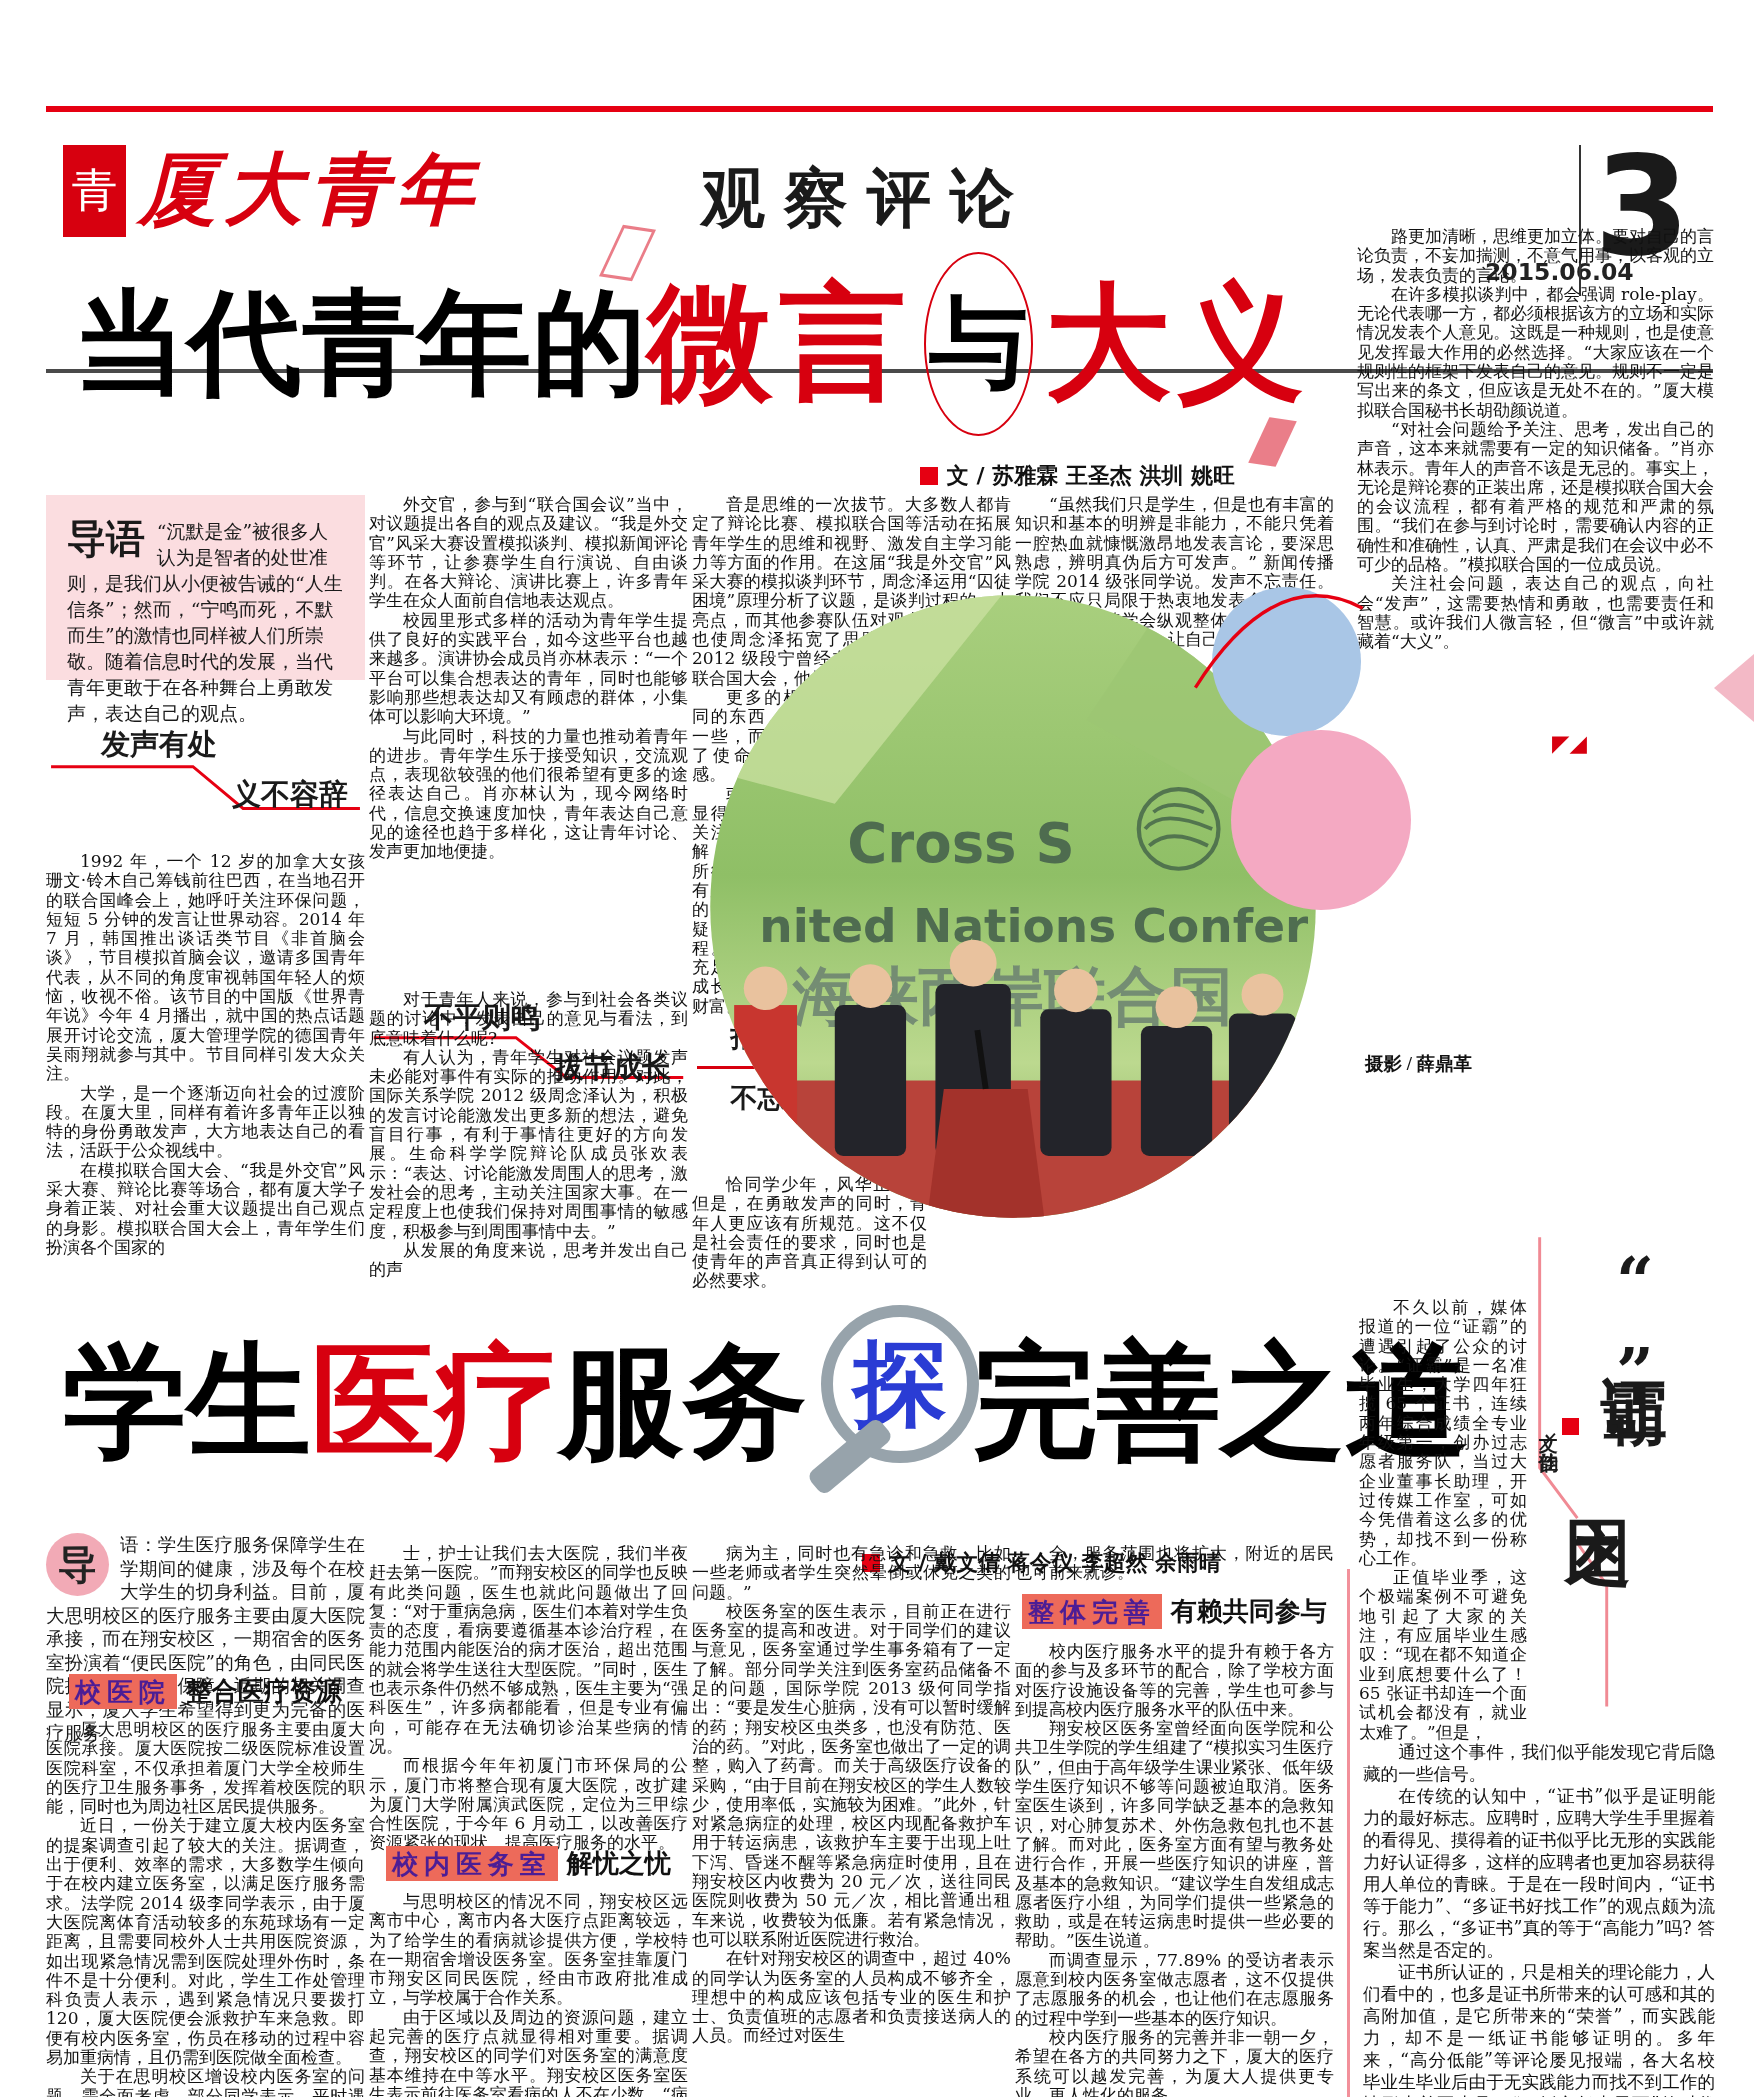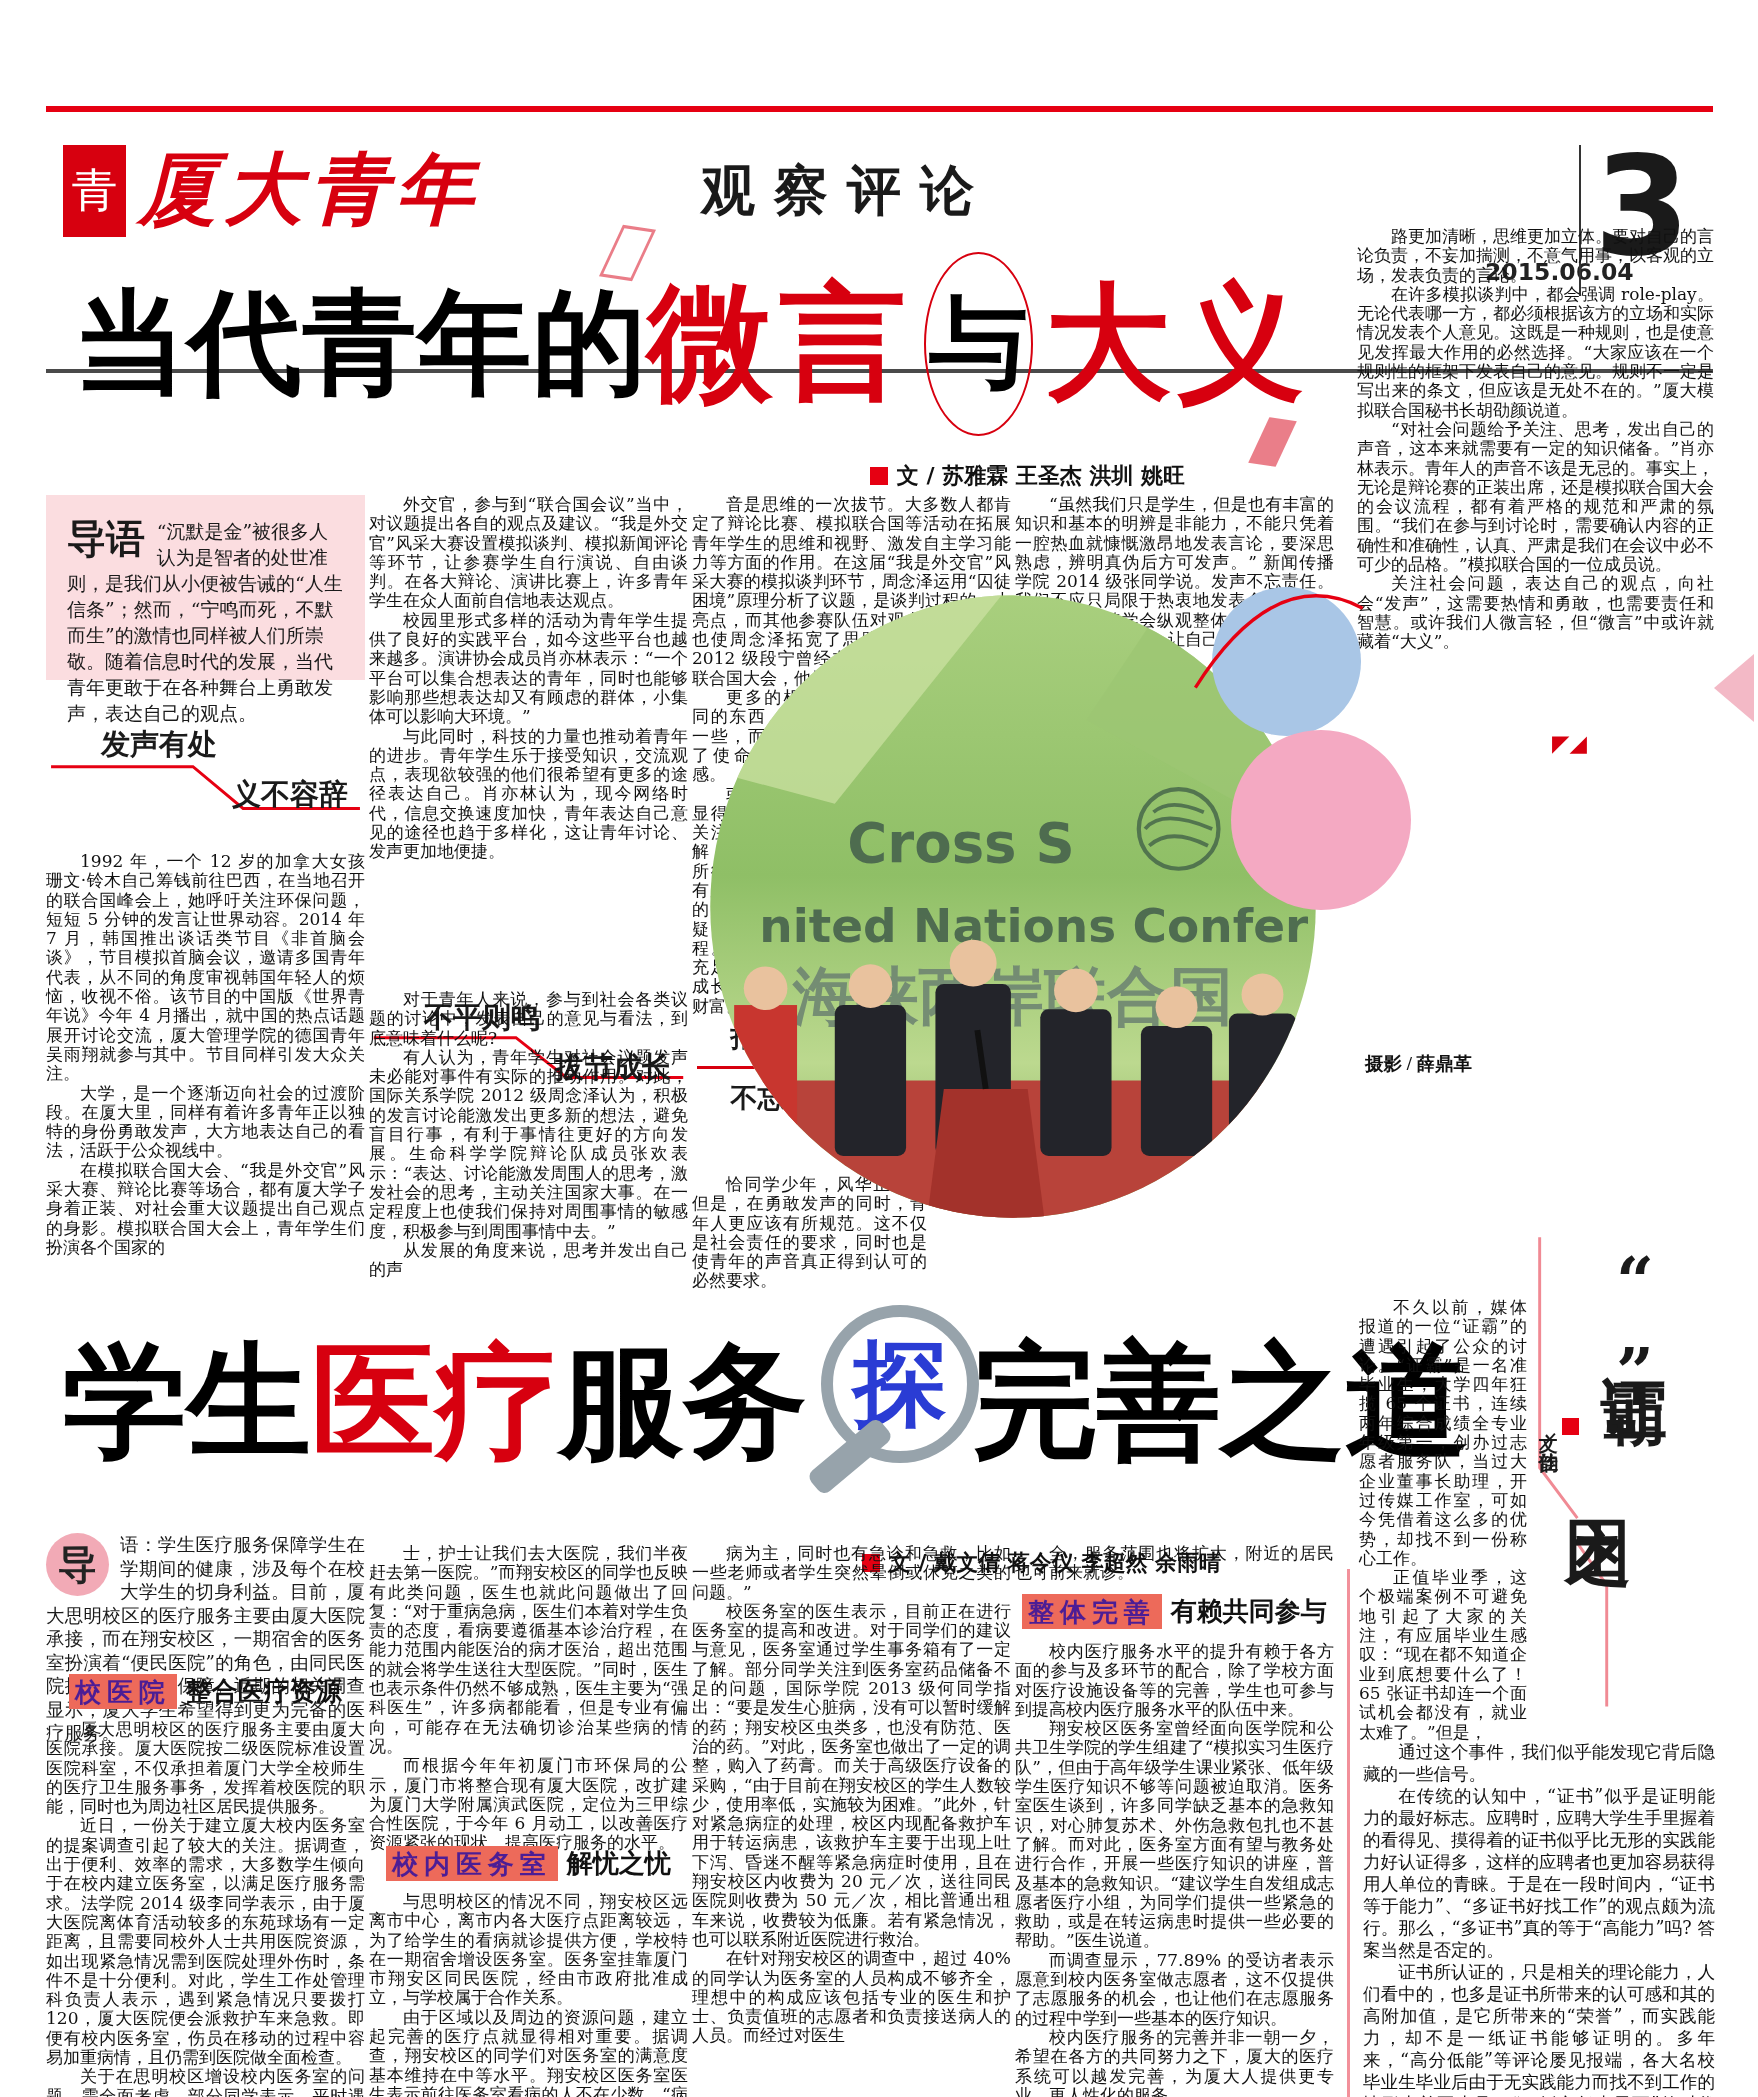--- a/index.html
+++ b/index.html
@@ -7,21 +7,21 @@
         font-family:"DejaVu Serif","Liberation Serif",serif;color:#1a1a1a;}
   .abs{position:absolute;}
   
   .rule-red{background:#e60012;height:5.9px;}
   .rule-gray{background:#4a4a4a;height:4.2px;}
   .logo-row{display:flex;align-items:center;gap:12.6px;}
   .logo-seal{width:63px;height:92px;background:#d7000f;color:#fff;font-size:46px;
              display:flex;align-items:center;justify-content:center;font-family:"DejaVu Sans",sans-serif;}
   .logo-script{font-size:78px;font-weight:bold;font-style:italic;color:#d7000f;
                font-family:"DejaVu Serif",serif;letter-spacing:7.6px;}
-  .section-title{font-size:54px;font-weight:bold;letter-spacing:19px;font-family:Liberation Serif, serif;}
+  .section-title{font-size:64px;font-weight:bold;letter-spacing:19px;font-family:Liberation Serif, serif;}
   .hdr-date{font-size:23.5px;color:#222;font-family:"DejaVu Sans",sans-serif;}
   .hdr-vline{width:2.1px;height:151px;background:#333;}
   .hdr-page{font-size:138px;font-weight:bold;line-height:138px;font-family:"DejaVu Sans",sans-serif;}
   
   .a1-title{display:flex;align-items:center;font-family:"DejaVu Sans","Liberation Sans",sans-serif;font-weight:900;}
   .a1-black{font-size:114px;color:#000;letter-spacing:0.8px;}
   .a1-red{font-size:126px;color:#d7000f;letter-spacing:6.7px;}
   .yu-ellipse{width:105px;height:180px;border:2.9px solid #d7000f;border-radius:50%;
               display:flex;align-items:center;justify-content:center;margin:0 11.7px;}
   .yu-ellipse span{font-size:99px;color:#000;font-weight:900;}
@@ -94,21 +94,21 @@
   <div class="abs deco-quote outline" style="left:610px;top:227px;"></div>
   <div class="abs a1-title" style="left:73px;top:252px;">
     <span class="a1-black">当代青年的</span>
     <span class="a1-red">微言</span>
     <span class="yu-ellipse">
         <span>与</span>
       </span>
     <span class="a1-red">大义</span>
   </div>
   <div class="abs deco-quote" style="left:1258px;top:419px;"></div>
-  <div class="abs byline" style="left:870px;top:461px;justify-content:flex-end;">
+  <div class="abs byline" style="left:920px;top:461px;justify-content:flex-end;">
     <span class="sq"></span>
     <span class="tx">文 / 苏雅霖 王圣杰 洪圳 姚旺</span>
   </div>
 
   <div class="abs intro-box" style="left:46px;top:495px;width:319px;height:185px;">
     <span class="lead">导语</span>
     <span class="txt">“沉默是金”被很多人认为是智者的处世准则，是我们从小便被告诫的“人生信条”；然而，“宁鸣而死，不默而生”的激情也同样被人们所崇敬。随着信息时代的发展，当代青年更敢于在各种舞台上勇敢发声，表达自己的观点。</span>
   </div>
 
   <div class="abs step-head" style="left:46px;top:709px;width:319px;height:109px;margin-top:16px;">

